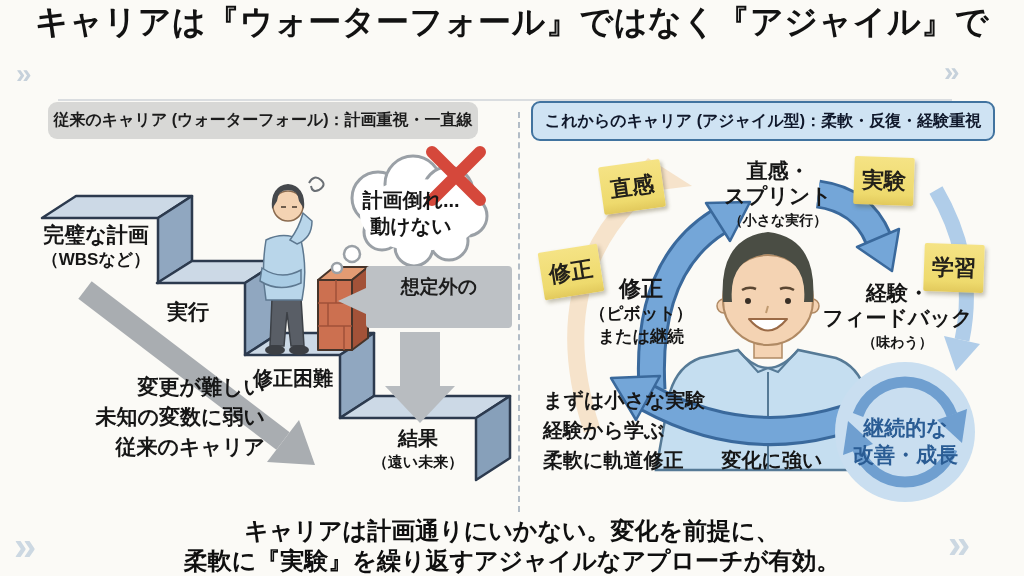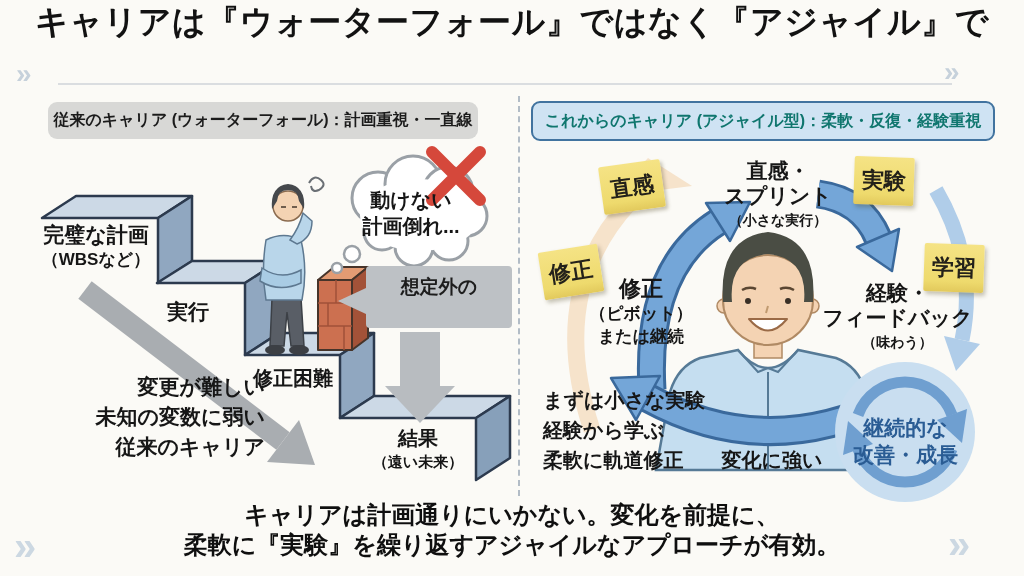--- a/index.html
+++ b/index.html
@@ -1,26 +1,26 @@
 <!DOCTYPE html>
 <html><head>
 <meta charset="utf-8">
 <style>
   html,body{margin:0;padding:0;background:#e8e8e8;}
   #canvas{position:relative;width:1024px;height:576px;background:#fbfaf6;overflow:hidden;
           font-family:"Liberation Sans","DejaVu Sans",sans-serif;color:#151515;}
-  .abs{position:absolute;}
+  .abs{position:absolute;margin-top:16px;}
   .t{position:absolute;font-weight:700;text-align:center;line-height:1.28;color:#161616;}
   .title{left:0;right:0;top:16px;font-size:33px;font-weight:900;letter-spacing:.5px;text-align:center;color:#121212;}
   .rule{left:58px;right:72px;top:83px;height:2px;background:#dadde0;}
   .chev{position:absolute;font-weight:900;color:#c6d1db;line-height:1;}
   .hdr{position:absolute;display:flex;align-items:center;justify-content:center;
        font-weight:700;font-size:16px;border-radius:9px;}
   .hdr-left{left:48px;top:102px;width:430px;height:37px;background:#d8d8d6;color:#1b1b1b;}
-  .hdr-right{left:531px;top:101px;width:460px;height:36px;background:#cfe3f3;border:2px solid #41739f;color:#0f766e;}
+  .hdr-right{left:531px;top:101px;width:460px;height:36px;background:#cfe3f3;border:2px solid #41739f;color:#0f172a;}
   .divider{left:518px;top:96px;height:400px;width:0;border-left:2px dashed #b2bcc6;}
   svg{position:absolute;left:0;top:0;}
   .sticky{position:absolute;display:flex;align-items:center;justify-content:center;
           background:linear-gradient(180deg,#f5e385 0%,#eeda6d 78%,#e2c95c 100%);
           box-shadow:2px 3px 4px rgba(70,60,20,.30);border-radius:2px;
           font-weight:700;font-size:22px;color:#23211a;}
   .foot{left:0;right:0;text-align:center;font-size:24px;font-weight:900;color:#0f0f0f;line-height:1.2;}
   .small{font-weight:700;}
 </style>
 </head>
@@ -151,22 +151,22 @@
   <div class="t" style="left:355px;top:426px;width:126px;font-size:20px;">
     <div>結果</div>
     <div class="small" style="font-size:15px;">（遠い未来）</div>
   </div>
   <div class="t" style="left:50px;top:372px;width:215px;font-size:21px;line-height:30px;text-align:right;">
     <div>変更が難しい</div>
     <div>未知の変数に弱い</div>
     <div>従来のキャリア</div>
   </div>
   <div class="t" style="left:352px;top:187px;width:118px;font-size:20px;line-height:26px;">
+    <div>計画倒れ...</div>
     <div>動けない</div>
-    <div>計画倒れ...</div>
   </div>
   <div class="t" style="left:369px;top:274px;width:140px;font-size:19px;line-height:25px;color:#1d1d1d;">
     <div>想定外の</div>
   </div>
 
   <div class="sticky" style="left:601px;top:163px;width:62px;height:48px;transform:rotate(-8deg);">直感</div>
   <div class="sticky" style="left:854px;top:157px;width:60px;height:48px;transform:rotate(2deg);">実験</div>
   <div class="sticky" style="left:924px;top:244px;width:60px;height:48px;transform:rotate(2deg);">学習</div>
   <div class="sticky" style="left:541px;top:248px;width:60px;height:48px;transform:rotate(-9deg);">修正</div>
 

